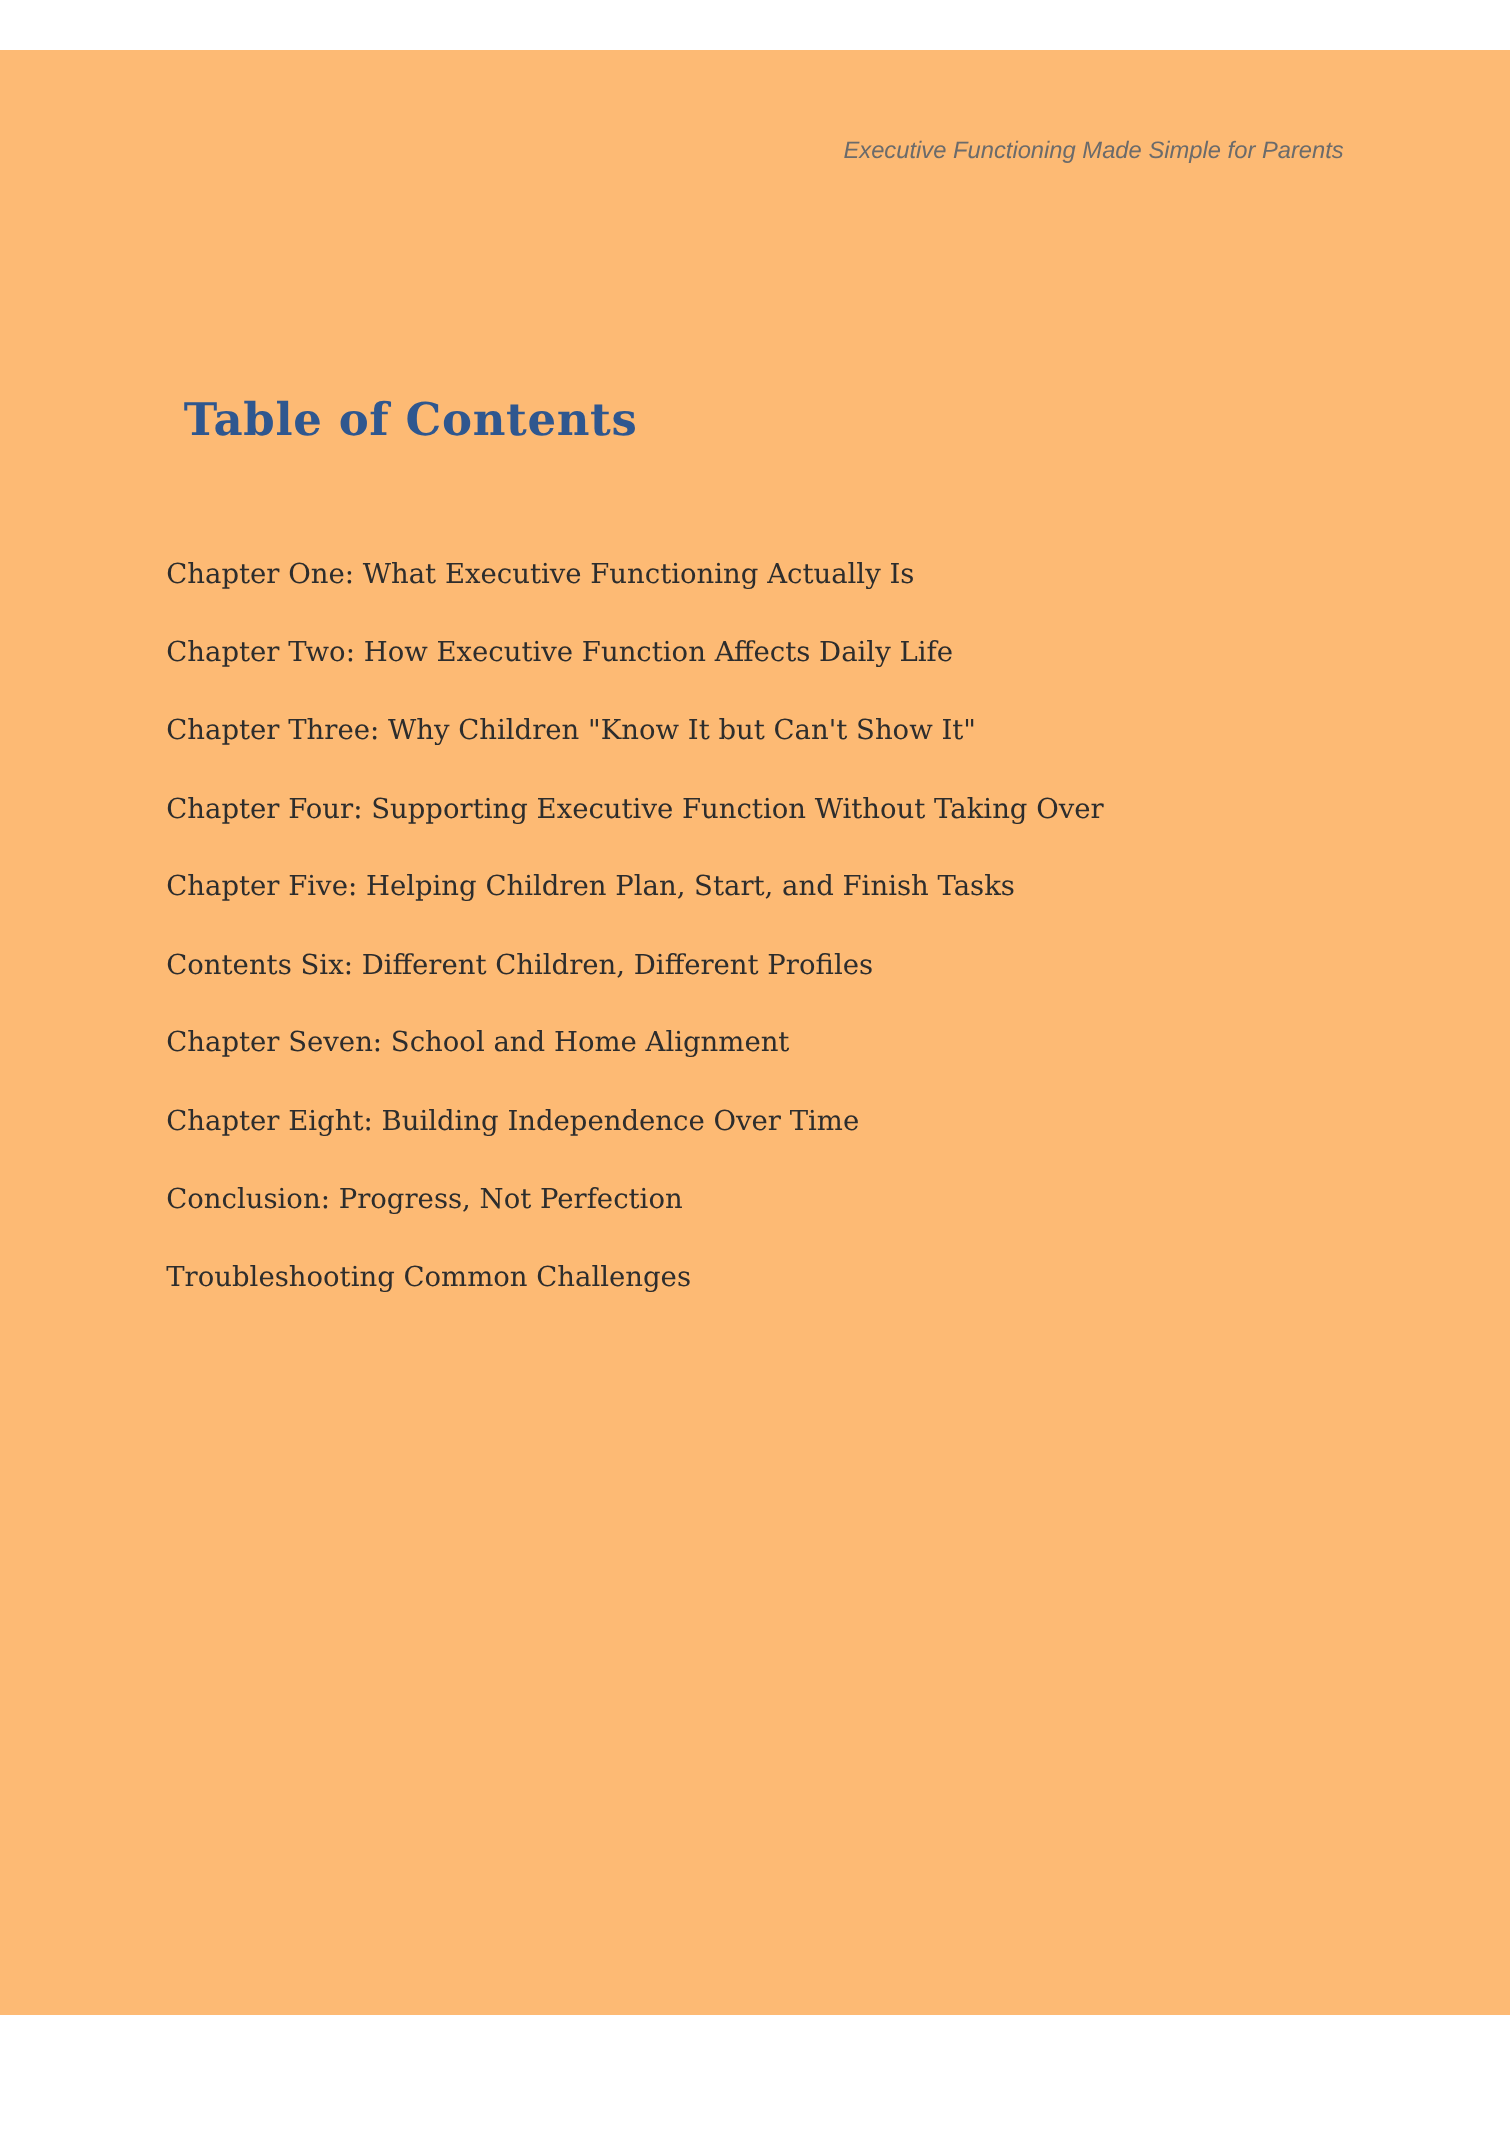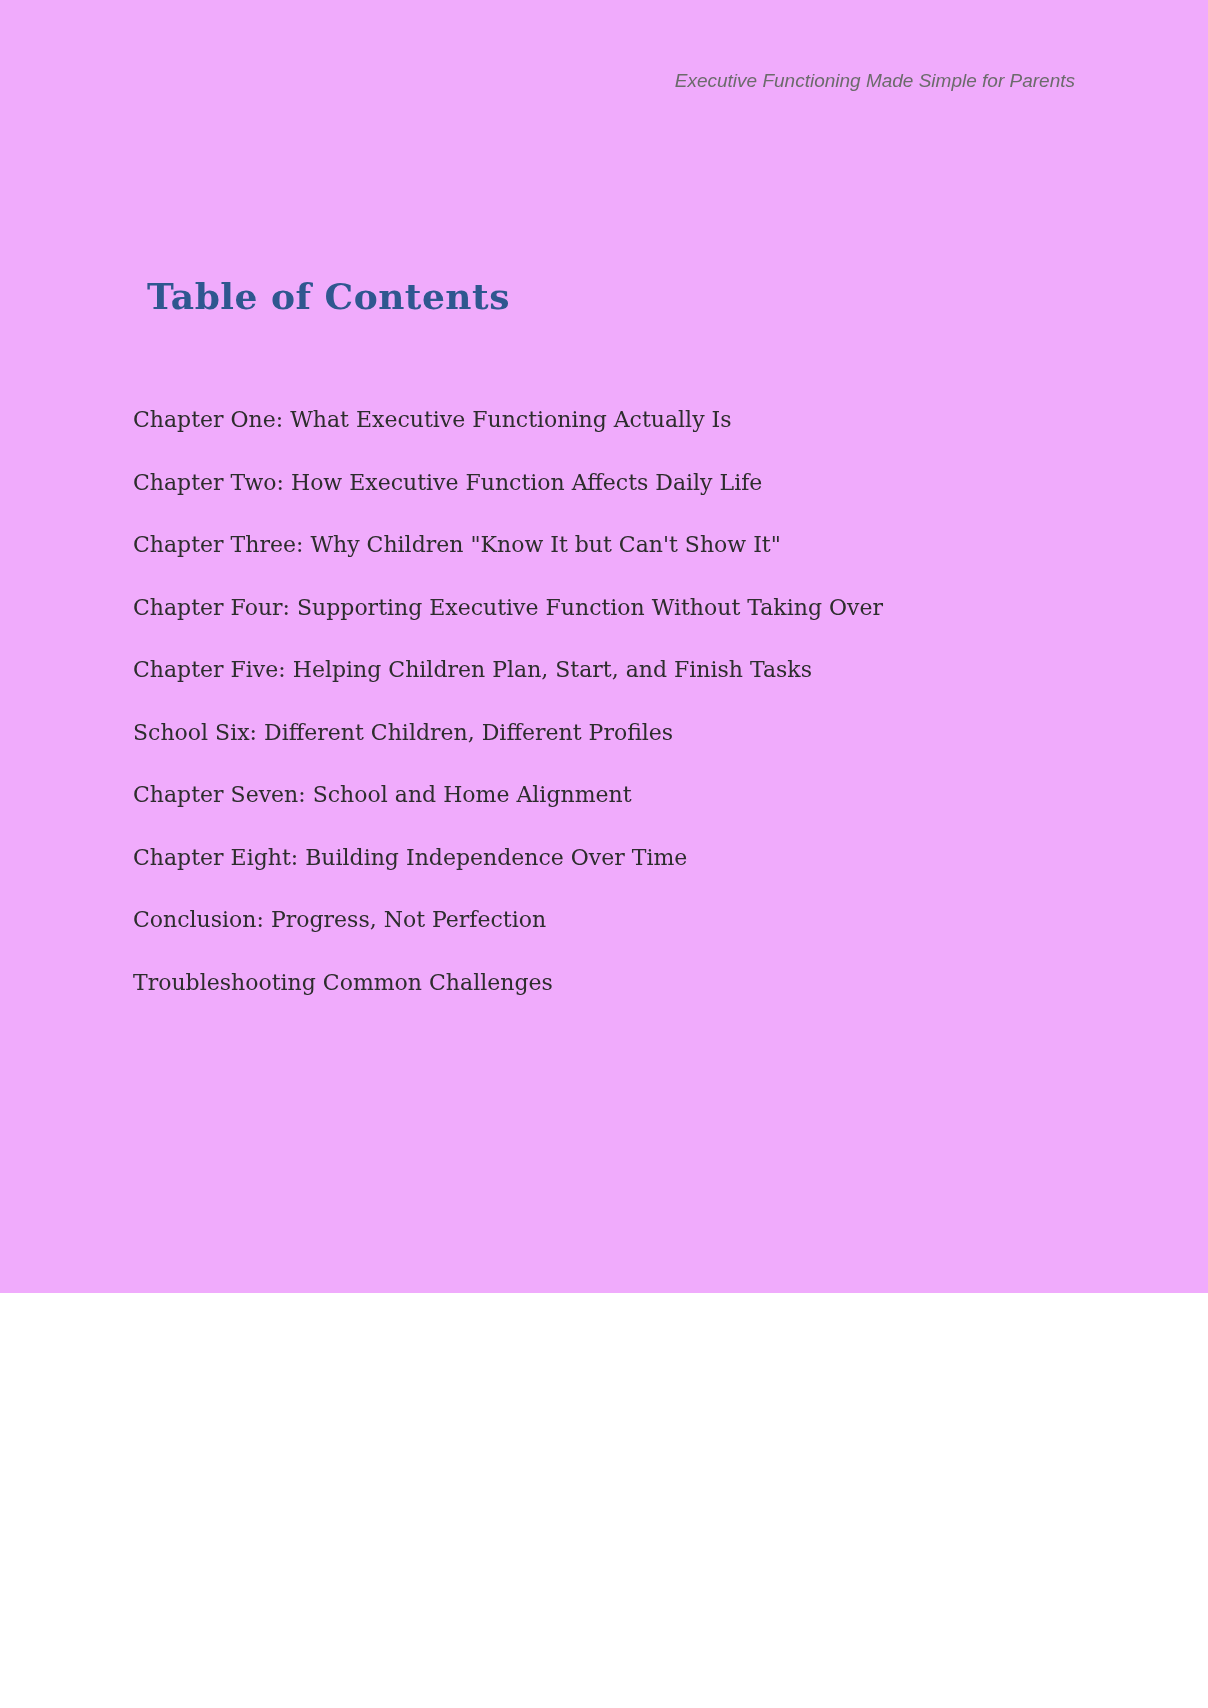--- a/index.html
+++ b/index.html
@@ -3,24 +3,25 @@
 <meta charset="utf-8">
 <style>
   html, body {
     margin: 0;
     padding: 0;
     background: #ffffff;
   }
   .page {
     position: relative;
     width: 1208px;
-    height: 1293px;
-    background: #f0abfc;
+    height: 1572px;
+    background: #fdba74;
     overflow: hidden;
     font-family: "DejaVu Serif", serif;
+    margin-top: 40px;
   }
   .running-header {
     position: absolute;
     top: 70px;
     left: 133px;
     right: 133px;
     text-align: right;
     font-family: "Liberation Sans", sans-serif;
     font-style: italic;
     font-size: 19px;
@@ -73,21 +74,21 @@
   <div class="running-header">Executive Functioning Made Simple for Parents</div>
 
   <h1 class="doc-title" style="margin:0;">Table of Contents</h1>
 
   <div class="toc">
       <div class="toc-item">Chapter One: What Executive Functioning Actually Is</div>
       <div class="toc-item">Chapter Two: How Executive Function Affects Daily Life</div>
       <div class="toc-item">Chapter Three: Why Children "Know It but Can't Show It"</div>
       <div class="toc-item">Chapter Four: Supporting Executive Function Without Taking Over</div>
       <div class="toc-item">Chapter Five: Helping Children Plan, Start, and Finish Tasks</div>
-      <div class="toc-item">School Six: Different Children, Different Profiles</div>
+      <div class="toc-item">Contents Six: Different Children, Different Profiles</div>
       <div class="toc-item">Chapter Seven: School and Home Alignment</div>
       <div class="toc-item">Chapter Eight: Building Independence Over Time</div>
       <div class="toc-item">Conclusion: Progress, Not Perfection</div>
       <div class="toc-item">Troubleshooting Common Challenges</div>
     </div>
 
   <div class="page-footer">Page 2 of 40</div>
 
 </div>
 

